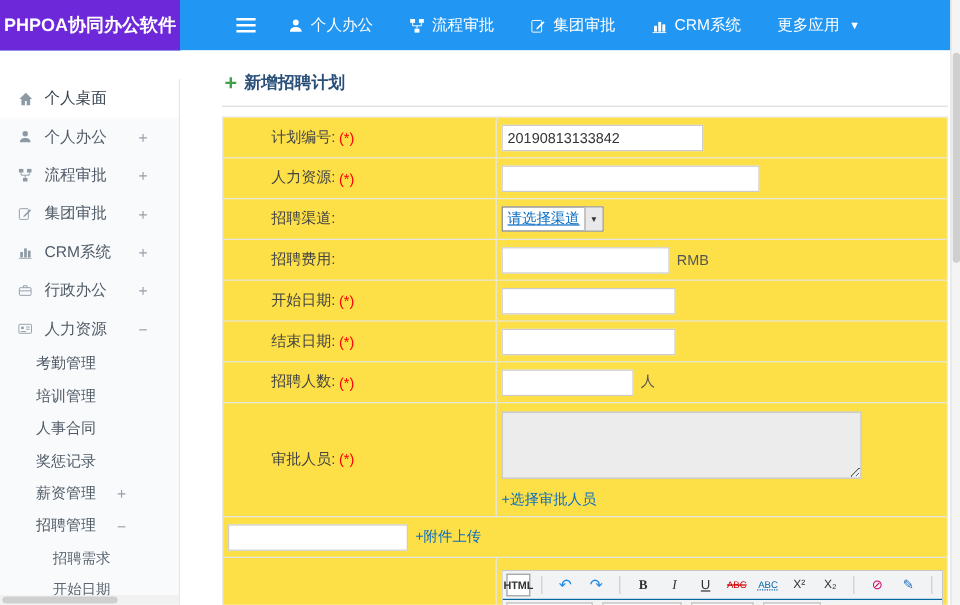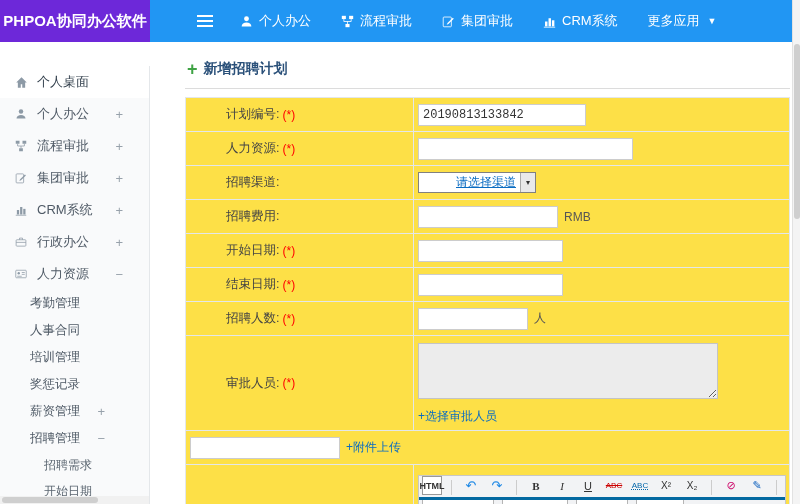--- a/index.html
+++ b/index.html
@@ -48,44 +48,44 @@
   .plus-ico { color:#3fa345; font-size:18px; font-weight:bold; line-height:1; }
 
   .form-table { width:605px; margin-top:8px; border:1px solid #e3e7ea; border-bottom:none; }
   .frow { display:flex; border-bottom:1px solid #e3e7ea; min-height:34px; background:#fde047; }
   .fcell-label { width:228px; border-right:1px solid #e3e7ea; display:flex;
                  align-items:center; padding-left:40px; font-size:12.5px; color:#444; }
   .star { color:#f00; margin-left:3px; font-size:12px; }
   .fcell-input { flex:1; display:flex; align-items:center; padding:5px 8px 5px 4px;
                  gap:6px; overflow:hidden; }
   input.txt { height:22px; border:1px solid #ccc; font-size:12px; padding:0 4px;
-              color:#333; font-family:Liberation Mono, monospace; background:#fff; }
+              color:#333; font-family:Liberation Sans, sans-serif; background:#fff; }
   .w170{width:168px} .w215{width:215px} .w140{width:140px}
   .w145{width:145px} .w110{width:110px} .w150{width:150px}
   .suffix { font-size:12px; color:#555; }
   .flink { font-size:12px; color:#0a6cc2; text-decoration:none; cursor:pointer; white-space:nowrap; }
 
   .sel { display:inline-flex; align-items:center; border:1px solid #808080;
          height:21px; background:#fff; cursor:pointer; }
-  .sel-text { font-size:12px; color:#0a6cc2; text-decoration:underline; padding:0 4px;margin-left:33px; }
+  .sel-text { font-size:12px; color:#0a6cc2; text-decoration:underline; padding:0 4px; }
   .sel-caret { width:15px; align-self:stretch; display:flex; align-items:center;
                justify-content:center; font-size:8px; color:#333;
                background:#e9e9e9; border-left:1px solid #aaa; }
 
   .approver-col { flex-direction:column; align-items:flex-start; justify-content:center;
                   padding-top:7px; padding-bottom:5px; }
   textarea.appr { width:300px; height:56px; background:#ececec; border:1px solid #c4c4c4;
                   resize:both; font-family:inherit; }
   .appr-link { margin-top:3px; }
 
   .editor-row { height:140px; }
   .editor-cell { align-items:flex-start; padding-top:10px; }
   .editor { width:368px; border:1px solid #c7c7c7; background:#fff; height:200px; }
-  .ed-row { display:flex; align-items:flex-end; gap:6px; padding:2px 3px;
-            background:#f2f3f5; border-bottom:3px solid #0369a1;
+  .ed-row { display:flex; align-items:center; gap:6px; padding:2px 3px;
+            background:#f2f3f5; border-bottom:1px solid #0369a1;
             flex-wrap:nowrap; overflow:hidden; height:24px; }
   .ed-btn { min-width:20px; height:19px; border:1px solid transparent; background:transparent;
             font-size:11px; color:#333; display:flex; align-items:center; justify-content:center;
             cursor:pointer; padding:0 2px; font-family:inherit; white-space:nowrap; }
   .ed-btn.html { border:1px solid #999; background:#fff; font-size:9px; font-weight:bold; }
   .ed-btn.arrow { color:#1e88e5; font-size:13px; }
   .ed-btn.bold { font-weight:bold; font-family:"Liberation Serif", serif; }
   .ed-btn.italic { font-style:italic; font-family:"Liberation Serif", serif; }
   .ed-btn.underl { text-decoration:underline; }
   .ed-btn.strike { text-decoration:line-through; color:#c00; font-size:8px; }
@@ -254,25 +254,25 @@
     </span>
     <span class="slabel">人力资源</span>
     <span class="expander">−</span>
   </div>
 
   <div class="side-item lvl2">
     <span class="slabel">考勤管理</span>
     <span class="expander"></span>
   </div>
   <div class="side-item lvl2">
+    <span class="slabel">培训管理</span>
+    <span class="expander"></span>
+  </div>
+  <div class="side-item lvl2">
     <span class="slabel">人事合同</span>
-    <span class="expander"></span>
-  </div>
-  <div class="side-item lvl2">
-    <span class="slabel">培训管理</span>
     <span class="expander"></span>
   </div>
   <div class="side-item lvl2">
     <span class="slabel">奖惩记录</span>
     <span class="expander"></span>
   </div>
   <div class="side-item lvl2">
     <span class="slabel">薪资管理</span>
     <span class="expander">+</span>
   </div>

